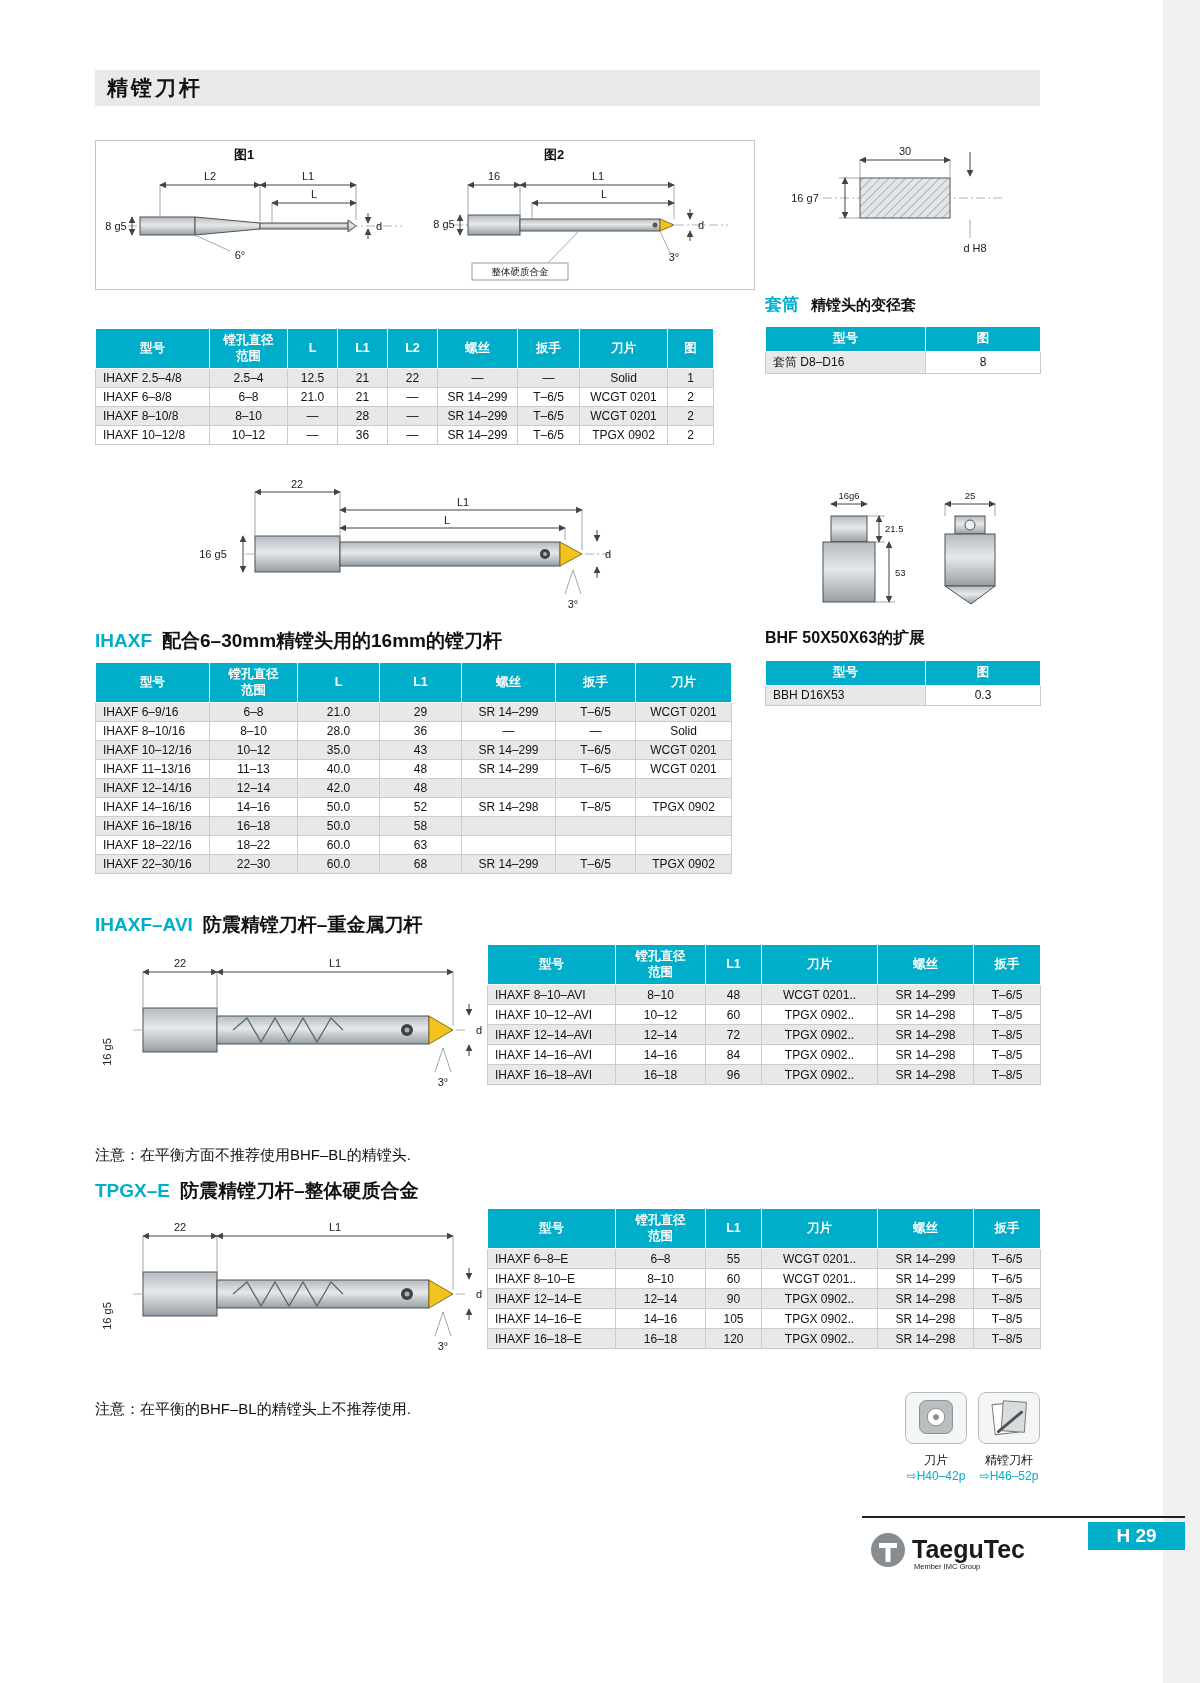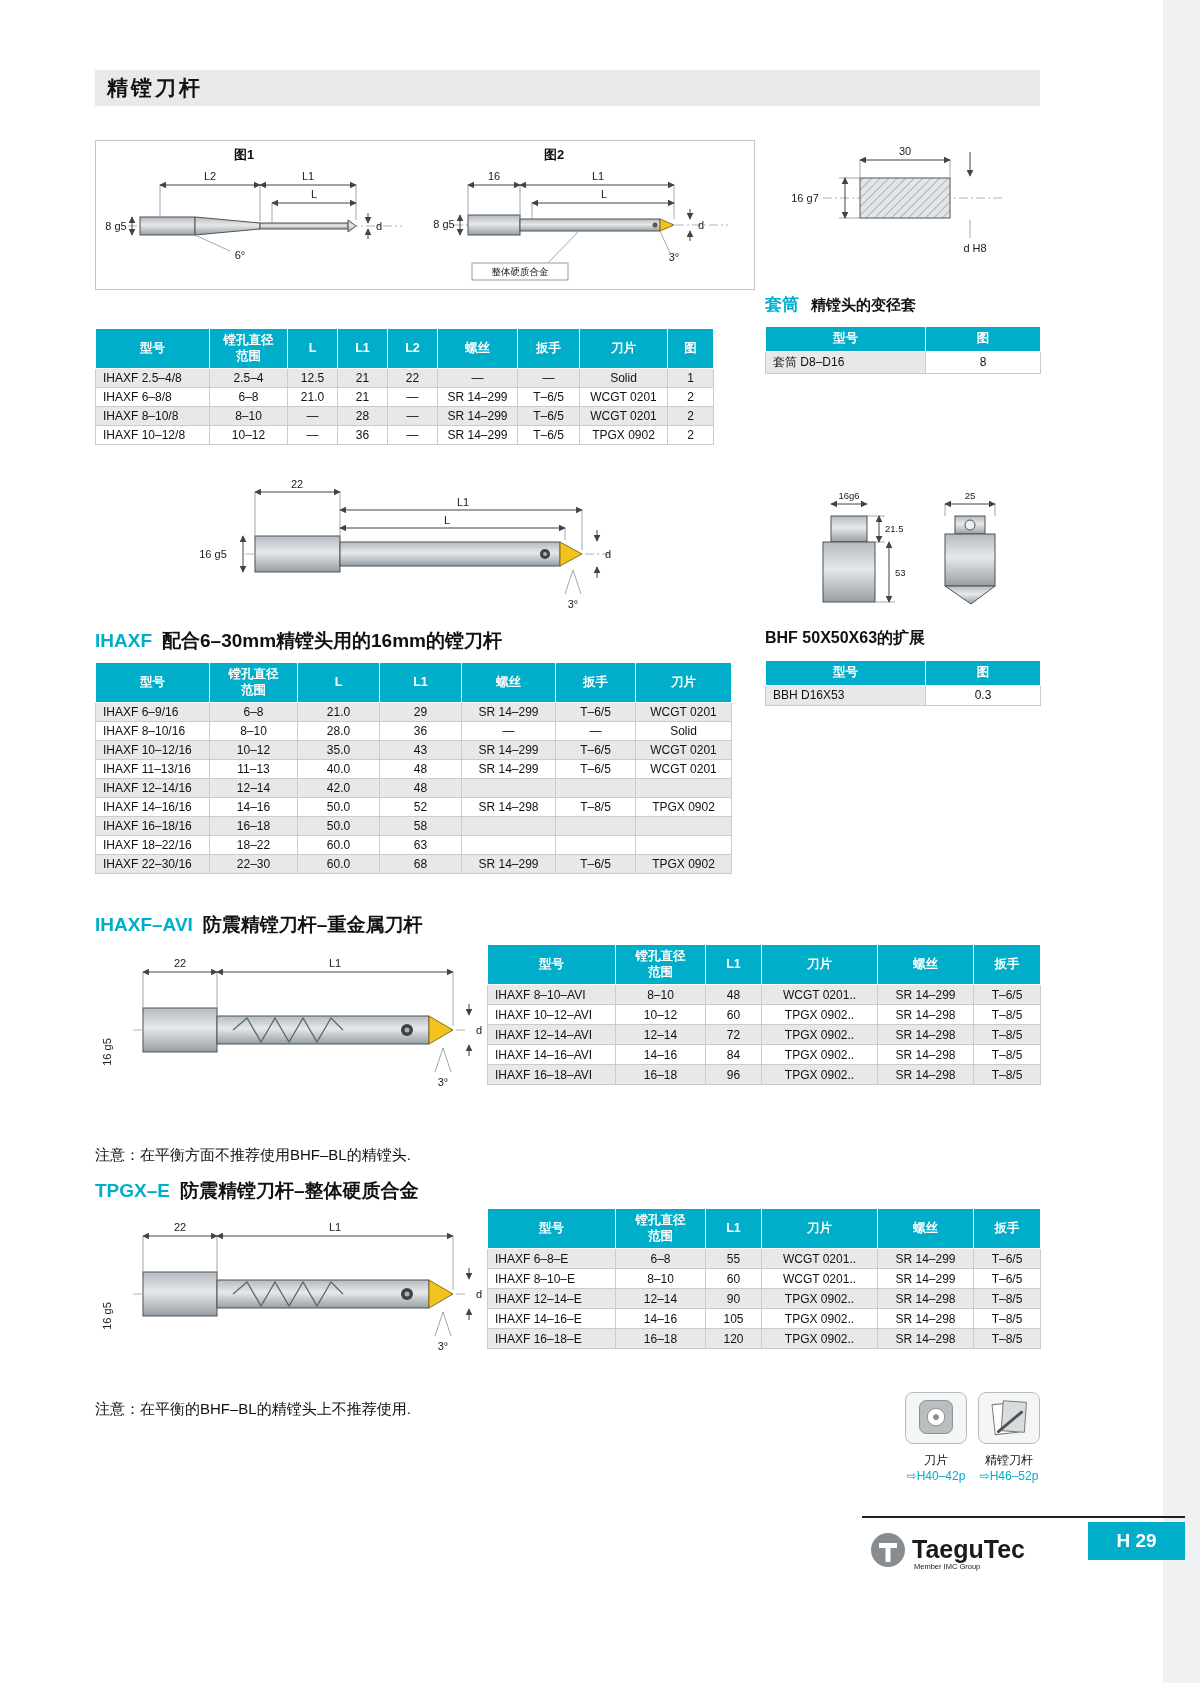--- a/index.html
+++ b/index.html
@@ -73,21 +73,21 @@
   .t-bhf{left:765px;top:660px}
 
   .note{position:absolute;font-size:15px;white-space:nowrap}
 
   .flink-box{position:absolute;width:62px;height:52px;border:1px solid #b8bcbe;border-radius:8px;background:#f4f5f5;
      display:flex;align-items:center;justify-content:center;cursor:pointer}
   .flink-cap{position:absolute;width:78px;text-align:center;font-size:12px;line-height:1.35;cursor:pointer}
   .flink-cap .pg{color:var(--teal)}
 
   .footer-rule{position:absolute;left:862px;top:1516px;width:323px;height:2px;background:#1f1f1f}
-  .h29{position:absolute;left:1088px;top:1522px;width:97px;height:38px;background:var(--teal);color:#fff;
+  .h29{position:absolute;left:1088px;top:1522px;width:97px;height:28px;background:var(--teal);color:#fff;
      font-size:19px;font-weight:bold;display:flex;align-items:center;justify-content:center}
   .logo{position:absolute;left:866px;top:1526px}
 </style>
 </head>
 <body>
 
 <div id="page">
   <div class="right-strip"></div>
 
   <svg width="0" height="0" style="position:absolute">

